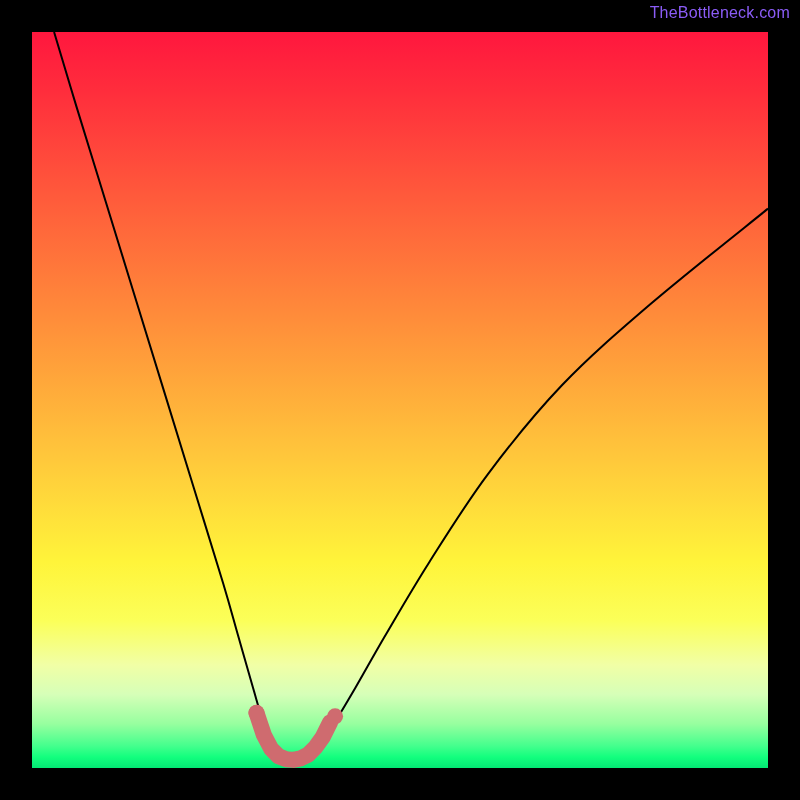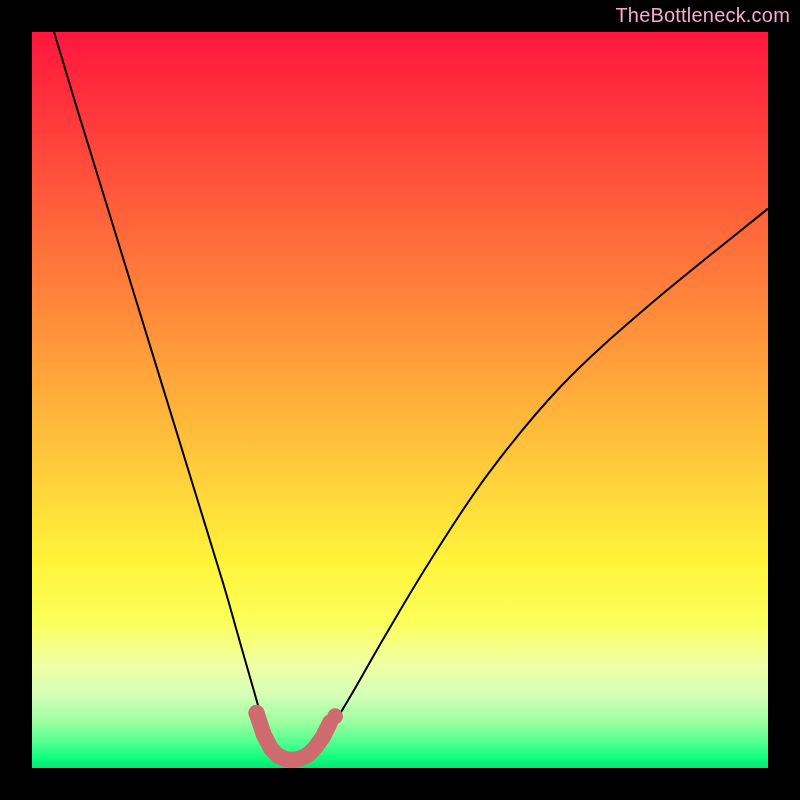--- a/index.html
+++ b/index.html
@@ -39,22 +39,22 @@
       #97ff9f 94%,
       #44ff8d 97%,
       #13ff7e 98.5%,
       #03e874 100%
     );
   }
   .watermark {
     position: absolute;
     top: 4px;
     right: 10px;
-    color: #f9a8d4;
-    font-size: 20px;
+    color: #8b5cf6;
+    font-size: 16px;
     font-weight: 500;
     letter-spacing: 0.2px;
     user-select: none;
   }
   svg.curve {
     position: absolute;
     left: 0;
     top: 0;
     width: 736px;
     height: 736px;

